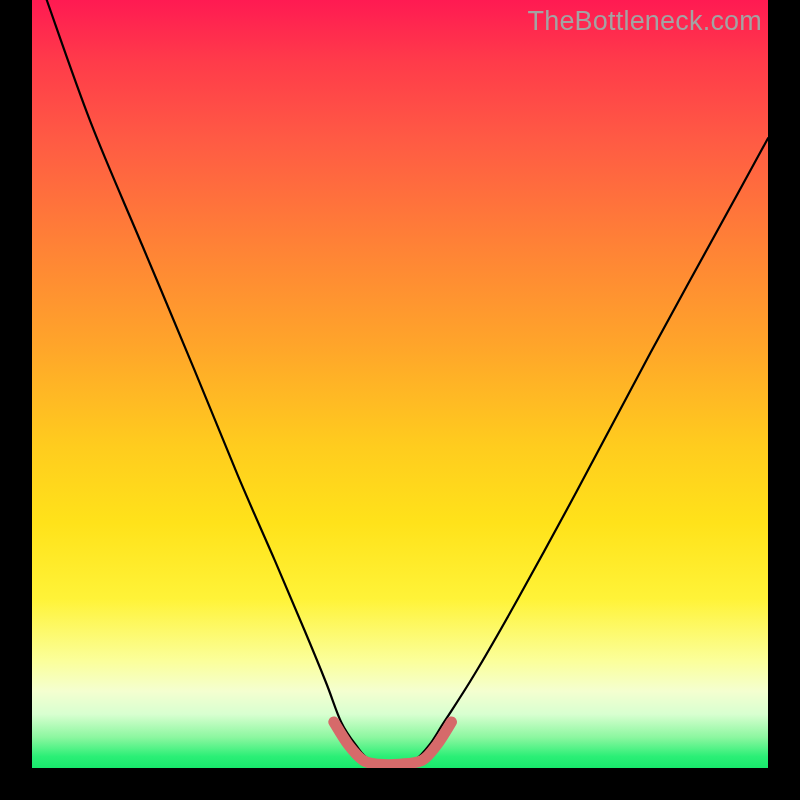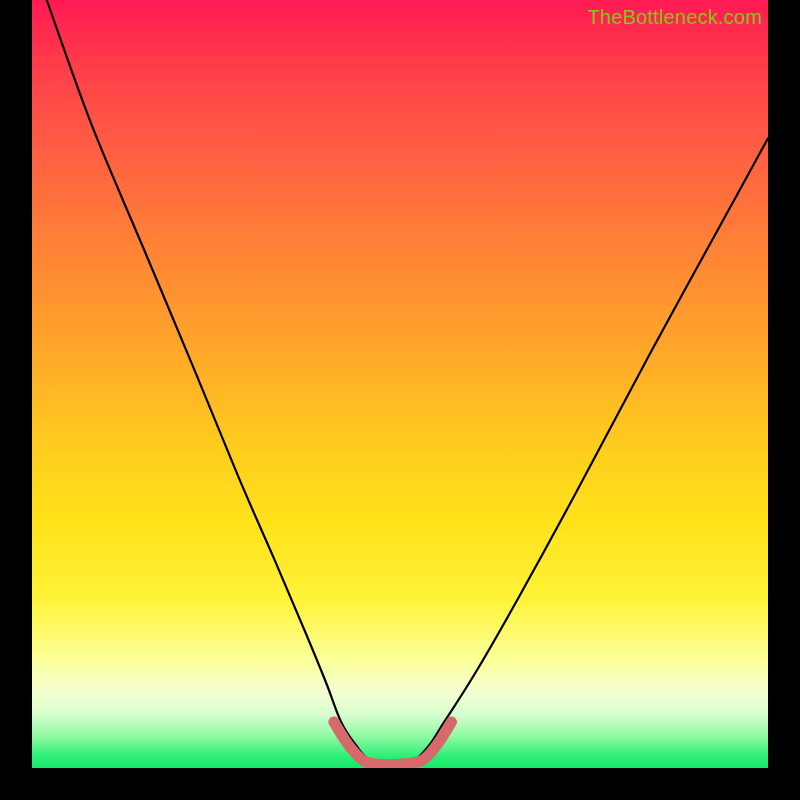--- a/index.html
+++ b/index.html
@@ -51,22 +51,22 @@
   .curve-svg {
     position: absolute;
     left: 0; top: 0;
     width: 736px;
     height: 768px;
   }
   .watermark {
     position: absolute;
     top: 6px;
     right: 38px;
-    color: #84cc16;
-    font-size: 20px;
+    color: #a3a3a3;
+    font-size: 27px;
     letter-spacing: 0.2px;
     user-select: none;
   }
 </style>
 </head>
 <body>
 
 <div class="stage">
 
   <div class="plot">

